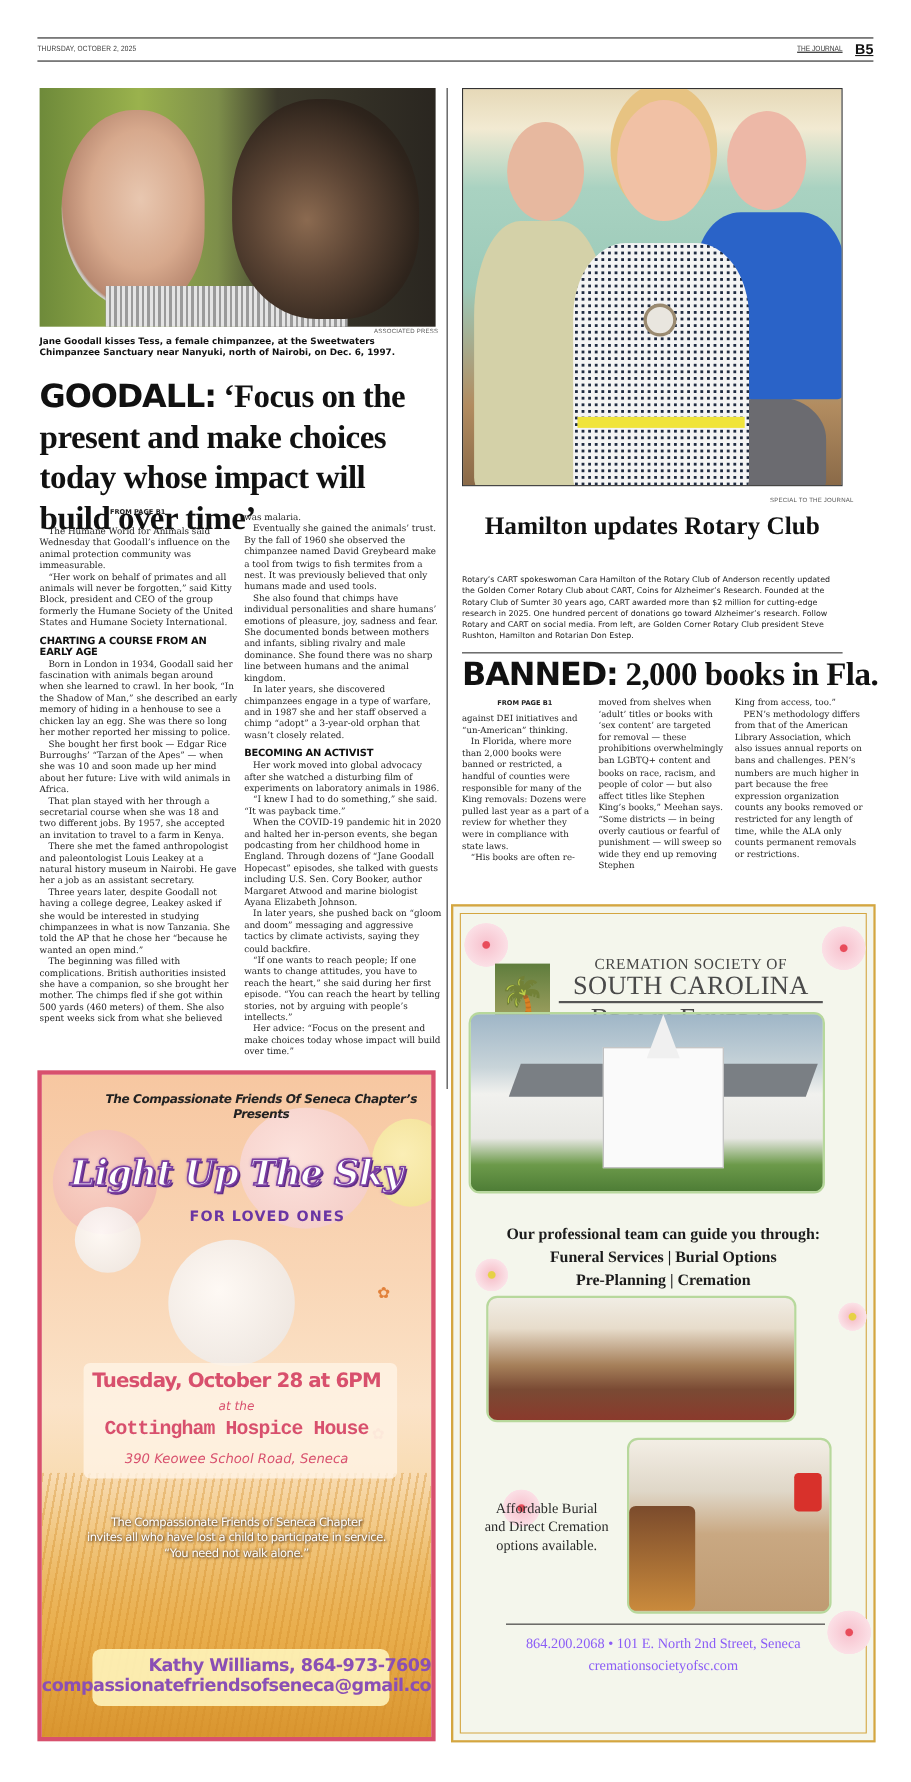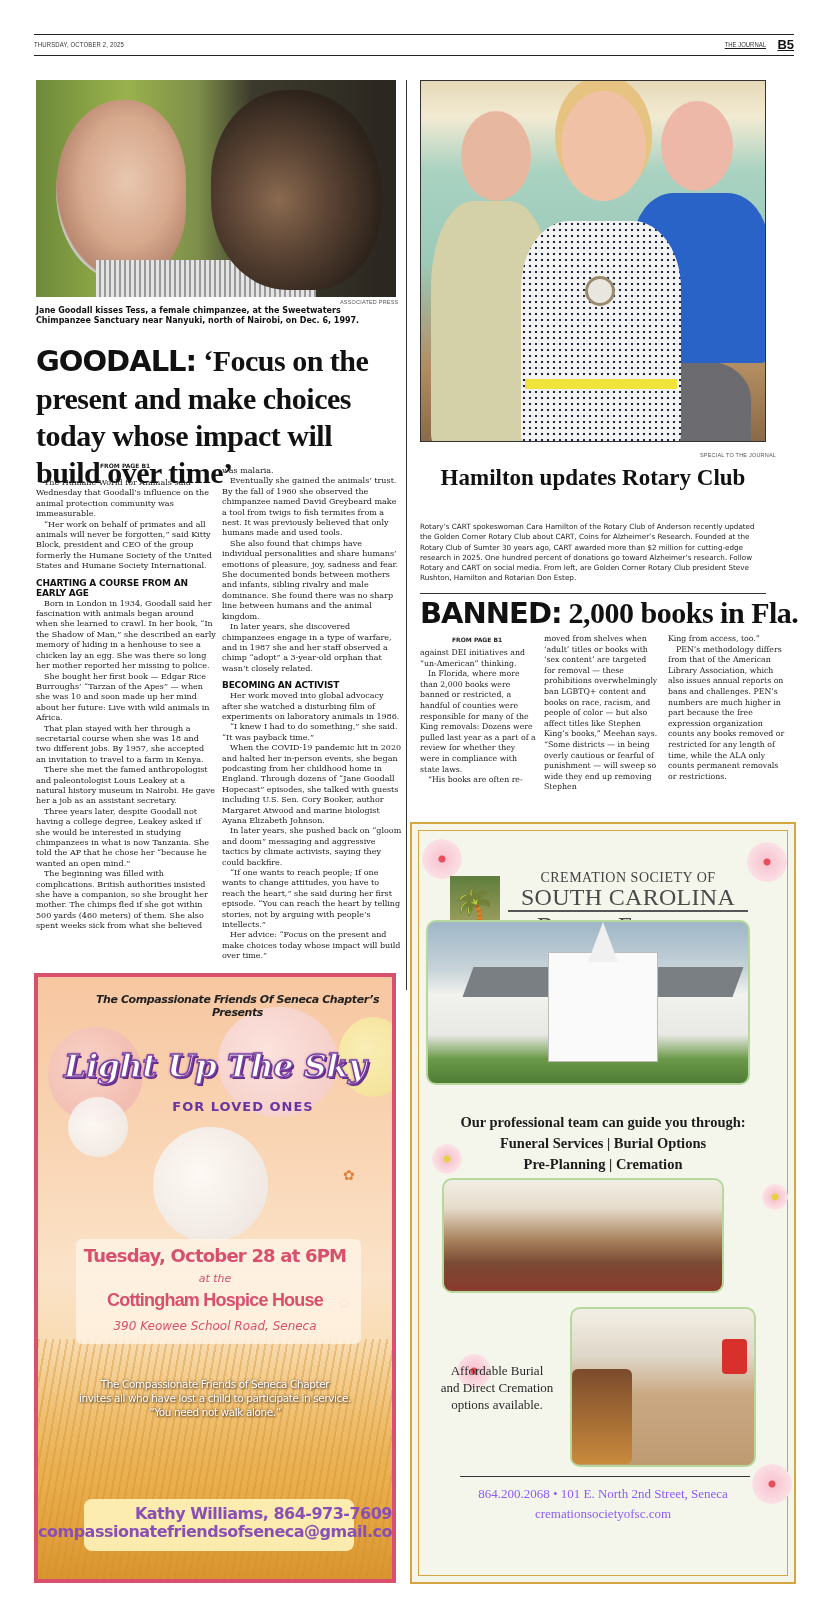--- a/index.html
+++ b/index.html
@@ -98,21 +98,21 @@
   .cf-title { position: absolute; left: 0; top: 70px; width: 100%; text-align: center; font-family: "DejaVu Serif", serif;
     font-style: italic; font-weight: bold; font-size: 32px; color: #fff; letter-spacing: -0.5px;
     -webkit-text-stroke: 1.5px #7b3fa2; text-shadow: 0 0 3px #7b3fa2, 2px 2px 0 #5d2b85; }
   .cf-sub { position: absolute; left: 0; top: 122px; width: 100%; text-align: center; font-family: "DejaVu Sans", sans-serif;
     font-weight: bold; font-size: 13px; letter-spacing: 1px; color: #6a35a3; margin-left: 28px; }
   .cf-event-box { position: absolute; left: 38px; top: 262px; width: 285px; height: 105px; background: rgba(255,244,230,0.8); border-radius: 6px; }
   .cf-date { position: absolute; left: 0; top: 268px; width: 100%; text-align: center; font-family: "DejaVu Sans", sans-serif;
     font-weight: bold; font-size: 18px; color: #d8506d; letter-spacing: -0.8px; }
   .cf-atthe { position: absolute; left: 0; top: 295px; width: 100%; text-align: center; font-family: "DejaVu Sans", sans-serif;
     font-style: italic; font-size: 11px; color: #d8506d; }
-  .cf-venue { position: absolute; left: 0; top: 313px; width: 100%; text-align: center; font-family: Liberation Sans, sans-serif;
+  .cf-venue { position: absolute; left: 0; top: 313px; width: 100%; text-align: center; font-family: Liberation Mono, monospace;
     font-weight: bold; font-size: 18px; color: #d8506d; letter-spacing: -0.8px; }
   .cf-address { position: absolute; left: 0; top: 342px; width: 100%; text-align: center; font-family: "DejaVu Sans", sans-serif;
     font-style: italic; font-size: 12px; color: #d8506d; }
   .cf-invite { position: absolute; left: 0; top: 400px; width: 100%; text-align: center; font-family: "DejaVu Sans", sans-serif;
     font-size: 10.5px; line-height: 14px; color: #fff; letter-spacing: -0.4px; text-shadow: 0 0 3px #6a4c2c, 1px 1px 2px #6a4c2c; }
   .cf-contact-box { position: absolute; left: 46px; top: 522px; width: 270px; height: 52px; background: rgba(255,246,190,0.88); border-radius: 8px; }
   .cf-contact { position: absolute; left: 0; top: 528px; width: 100%; text-align: right; font-family: "DejaVu Sans", sans-serif;
     font-weight: bold; font-size: 16px; line-height: 18px; color: #8a4fb5; letter-spacing: -0.5px; }
   .butterfly { position: absolute; font-size: 14px; color: #e2813a; }
   .bf1 { left: 305px; top: 190px; }

